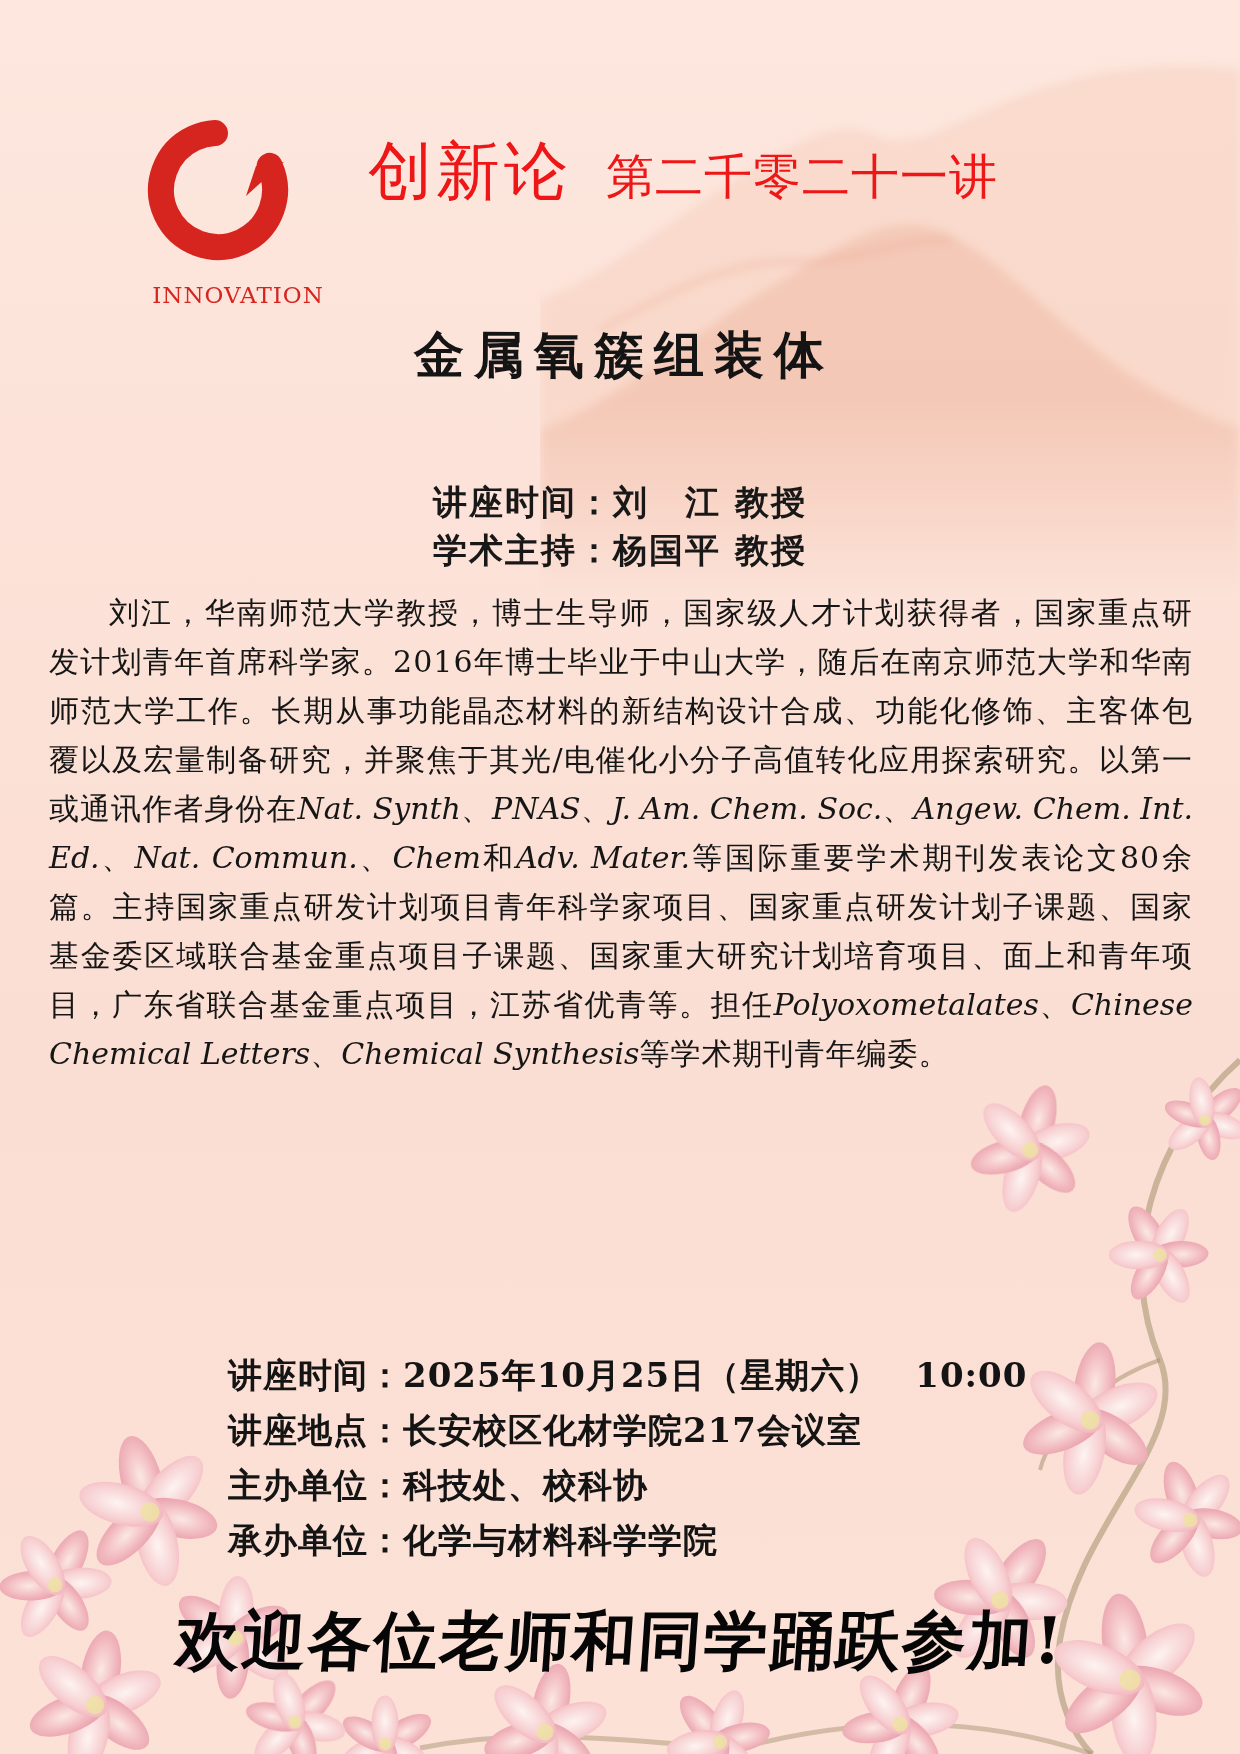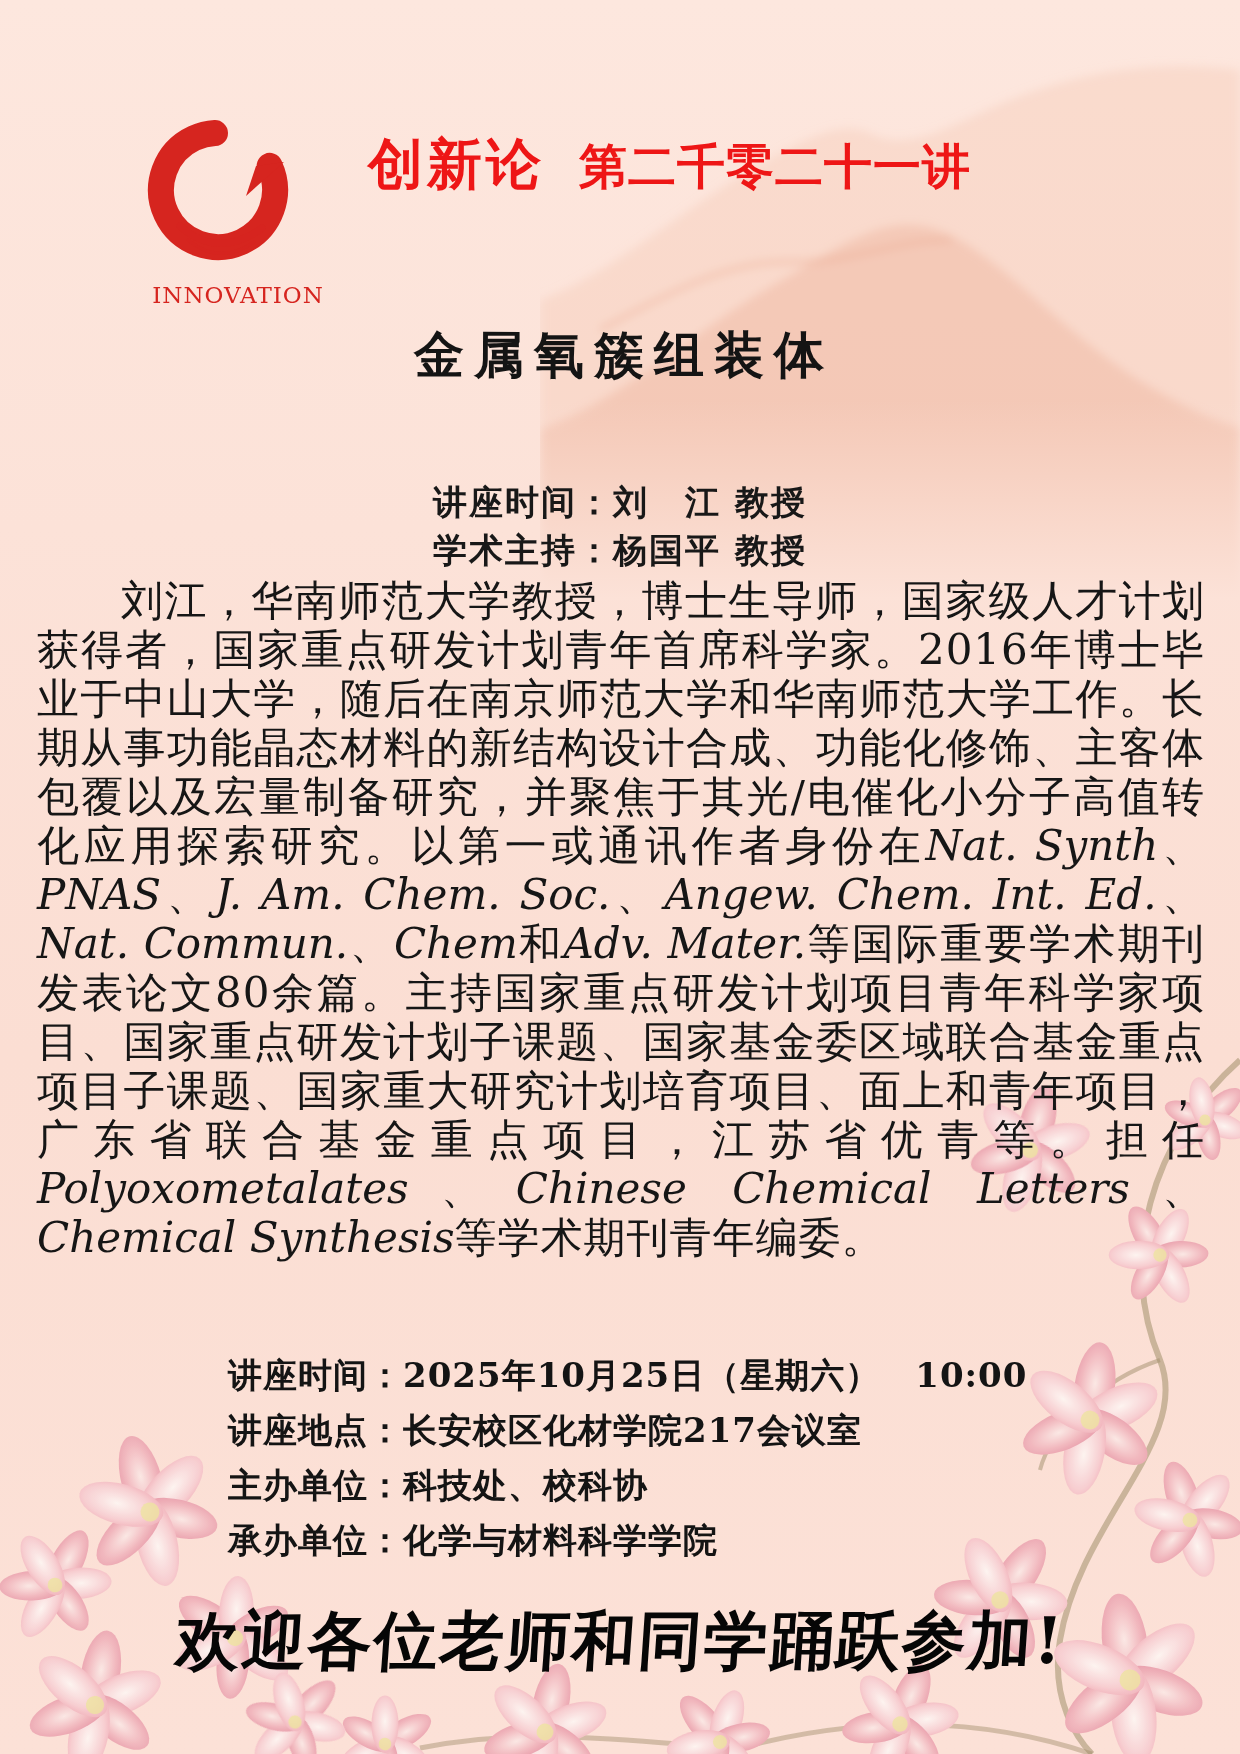--- a/index.html
+++ b/index.html
@@ -8,32 +8,32 @@
     background:linear-gradient(180deg,#fde7de 0%,#fce2d8 30%,#fbded3 60%,#fce1d7 100%);}
   svg{display:block;}
   .mountains{position:absolute;top:0;right:0;z-index:0;}
   .flowers{position:absolute;left:0;top:1000px;z-index:1;}
   .content{position:absolute;inset:0;z-index:2;}
   
   .logo{position:absolute;left:128px;top:108px;width:220px;text-align:center;}
   .logo-text{margin-top:2px;font-family:"DejaVu Serif",serif;font-size:23px;
     letter-spacing:1px;color:#d6251f;font-weight:500;}
   .title-row{position:absolute;left:368px;top:128px;display:flex;align-items:baseline;gap:34px;white-space:nowrap;}
-  .series{font-family:"DejaVu Sans","Liberation Sans",sans-serif;font-weight:700;
-    font-size:55px;color:#ee1616;letter-spacing:4px;}
-  .episode{font-family:"DejaVu Sans","Liberation Sans",sans-serif;font-weight:700;
+  .series{font-family:"DejaVu Sans","Liberation Sans",sans-serif;font-weight:400;
+    font-size:64px;color:#ee1616;letter-spacing:4px;}
+  .episode{font-family:"DejaVu Sans","Liberation Sans",sans-serif;font-weight:400;
     font-size:48px;color:#ee1616;letter-spacing:1px;}
   
   .lecture-title{position:absolute;left:0;top:318px;width:100%;margin:4px;text-align:center;
     font-size:50px;font-weight:600;letter-spacing:10px;color:#141414;}
   .speakers{position:absolute;left:0;top:478px;width:100%;text-align:center;
     font-size:34px;line-height:48px;font-weight:600;color:#181818;letter-spacing:2px;}
   
-  .bio{position:absolute;left:37px;right:35px;top:576px;margin:0;
-    font-size:42px;line-height:49px;color:#161616;text-align:justify;text-justify:inter-ideograph;
+  .bio{position:absolute;left:37px;right:35px;top:576px;margin:12px;
+    font-size:30px;line-height:49px;color:#161616;text-align:justify;text-justify:inter-ideograph;
     text-indent:2em;letter-spacing:1px;}
   .bio .italic{font-style:italic;letter-spacing:0;}
   
   .details{position:absolute;left:228px;top:1348px;font-size:34px;line-height:55px;
     font-weight:600;color:#141414;letter-spacing:1px;white-space:nowrap;}
   
   .welcome{position:absolute;left:0;top:1598px;width:100%;text-align:center;
     font-size:64px;font-weight:900;color:#060606;letter-spacing:2px;
     transform:skewX(-4deg);}
 </style>

